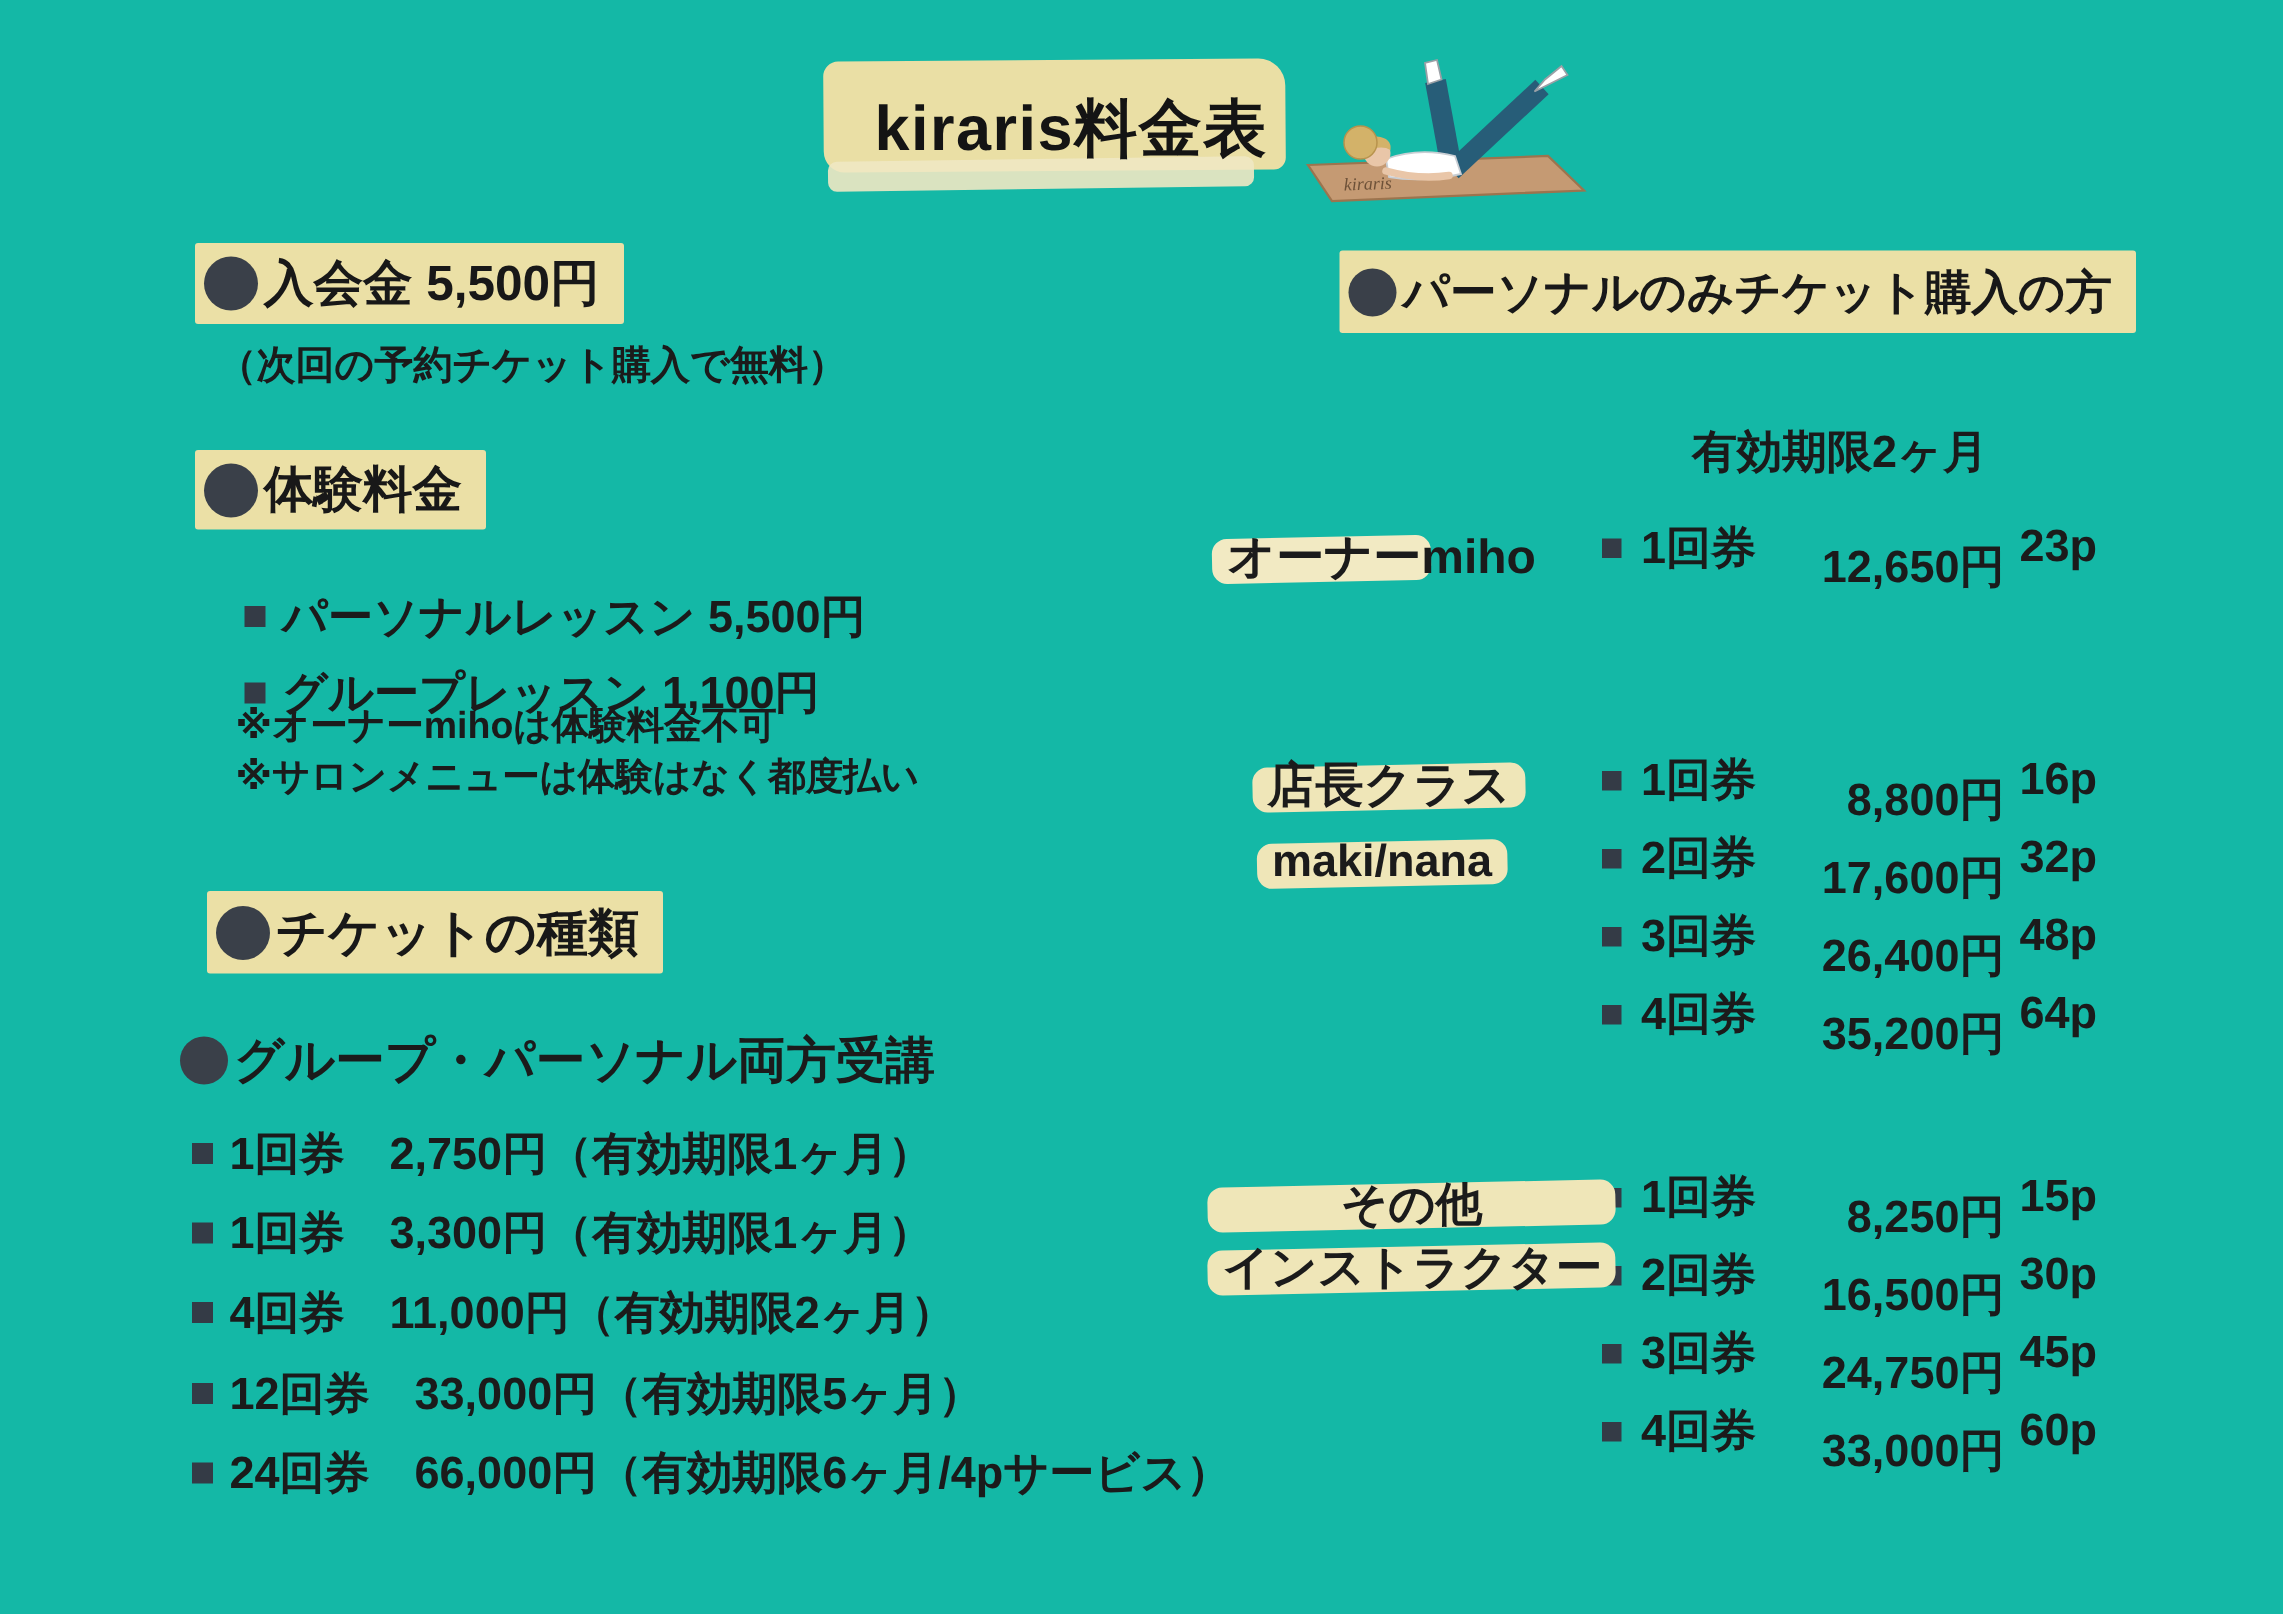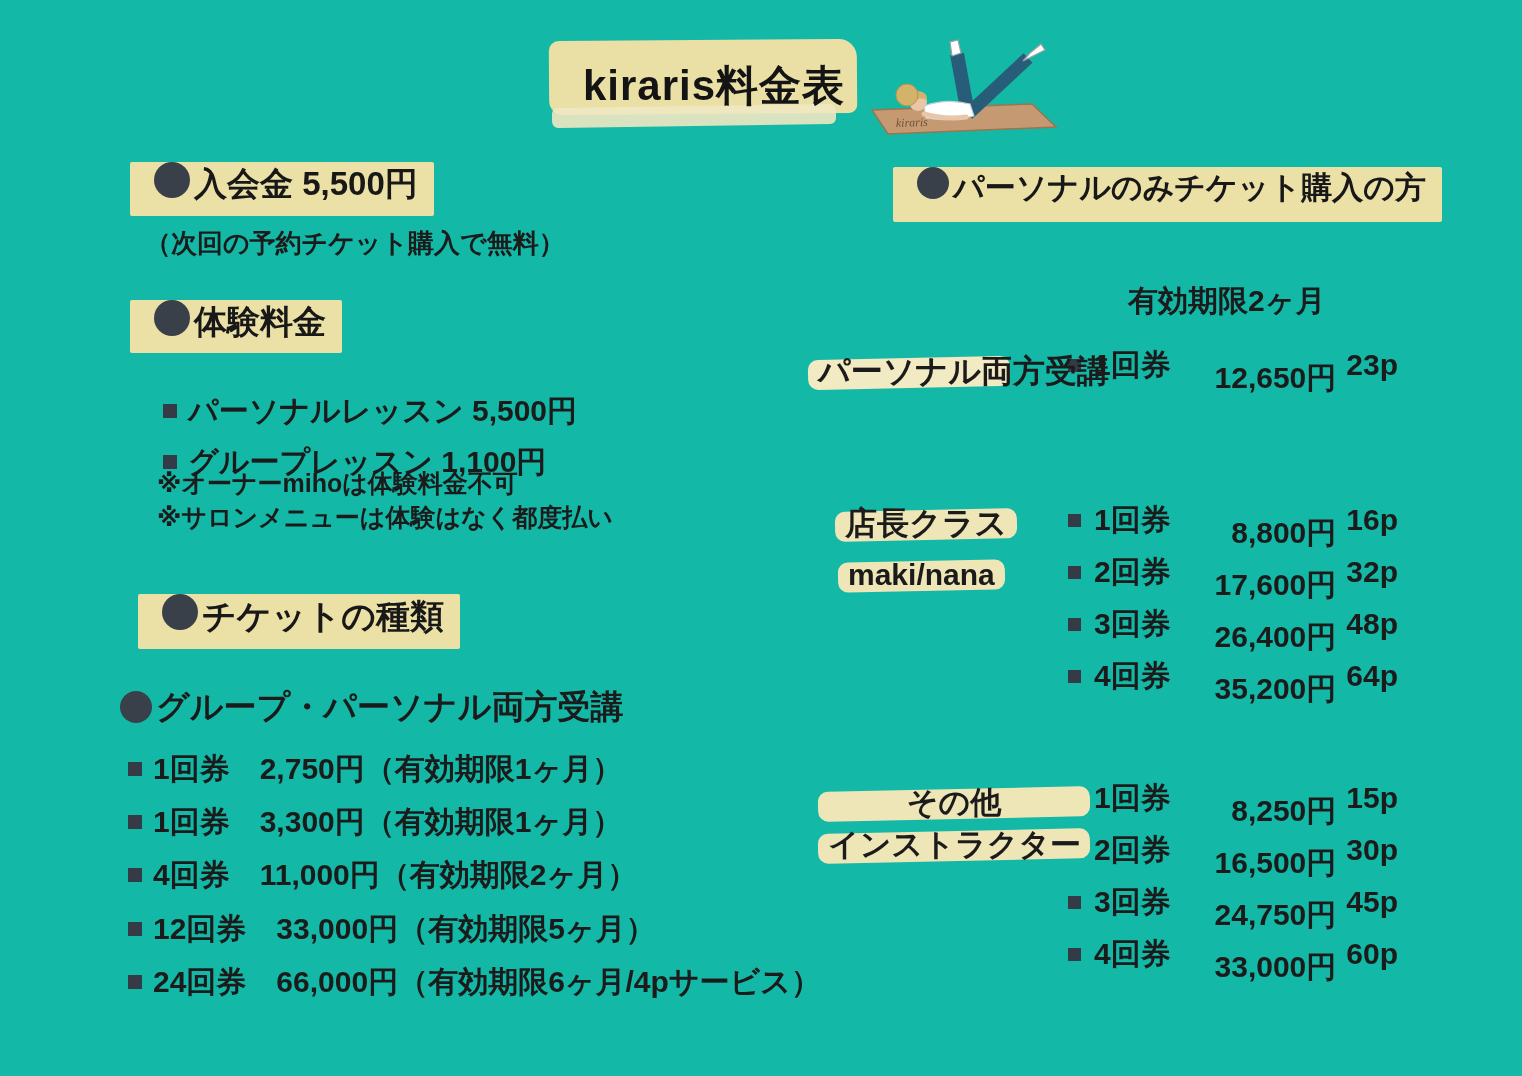--- a/index.html
+++ b/index.html
@@ -10,22 +10,22 @@
   
   .title-brush { position:absolute; left:549px; top:40px; width:308px; height:74px;
     background:#eadfa5; border-radius:10px 18px 8px 14px; transform:rotate(-0.4deg); }
   .title-brush2 { position:absolute; left:552px; top:106px; width:284px; height:20px;
     background:#f0e8c3; border-radius:6px; transform:rotate(-0.8deg); opacity:.9; }
   .page-title { position:absolute; left:583px; top:58px; font-size:42px; font-weight:700;
     letter-spacing:1px; color:#141414; }
   .illust { position:absolute; left:862px; top:34px; }
 
   
-  .hl { position:absolute; display:flex; background:#ebe0a6;
-    padding:0 16px 0 24px; font-weight:700; color:#181818; border-radius:2px; }
+  .hl { position:absolute; display:flex; align-items:center; background:#ebe0a6;
+    padding:0 16px 0 6px; font-weight:700; color:#181818; border-radius:2px; }
   .dot { display:inline-block; width:36px; height:36px; border-radius:50%;
     background:#3a4049; margin-right:4px; flex-shrink:0; }
   .dot.sm { width:32px; height:32px; }
   .sq { display:inline-block; width:14px; height:14px; background:#343b46;
     margin-right:11px; flex-shrink:0; }
   .row { position:absolute; display:flex; align-items:center; font-weight:700; height:40px;margin-top:31px; }
   .plain { position:absolute; font-weight:700; color:#1b1b1b; white-space:nowrap; }
 
   
   .rrow { position:absolute; display:flex; align-items:center; width:330px; height:40px;
@@ -33,21 +33,21 @@
   .rrow .sq { width:13px; height:13px; margin-right:13px; }
   .rrow .price { margin-left:auto; text-align:right;margin-top:27px; }
   .rrow .points { margin-left:10px; }
 
   
   .brushed { position:absolute; font-weight:700; white-space:nowrap; z-index:1; }
   .brushed::before { content:""; position:absolute; z-index:-1; left:-10px; right:-10px;
     top:52%; height:30px; transform:translateY(-50%) rotate(-1.2deg);
     background:#efe6b8; border-radius:10px; }
   .brushed.part::before { right:34%; background:#f2eac3; }
-  .center { text-align:center;margin-left:13px; }
+  .center { text-align:center; }
 </style>
 </head>
 <body>
 
 <div class="canvas">
 
   <div class="title-brush"></div>
   <div class="title-brush2"></div>
   <h1 class="page-title">kiraris料金表</h1>
 
@@ -125,21 +125,21 @@
     <span>24回券　66,000円（有効期限6ヶ月/4pサービス）</span>
   </div>
 
   <div class="hl" style="left:893px; top:167px; height:55px; font-size:31px;">
     <span class="dot sm"></span>
     <span>パーソナルのみチケット購入の方</span>
   </div>
 
   <p class="plain" style="left:1128px; top:281px; font-size:30px;">有効期限2ヶ月</p>
 
-  <p class="brushed part" style="left:818px; top:350px; font-size:32px;">パーソナル両方受講</p>
+  <p class="brushed part" style="left:818px; top:350px; font-size:32px;">オーナーmiho</p>
   <div class="rrow" style="left:1068px; top:345px;">
     <span class="sq"></span>
     <span>1回券</span>
     <span class="price">12,650円</span>
     <span class="points">23p</span>
   </div>
 
   <p class="brushed" style="left:845px; top:502px; font-size:32px;">店長クラス</p>
   <p class="brushed" style="left:848px; top:558px; font-size:30px;">maki/nana</p>
 

